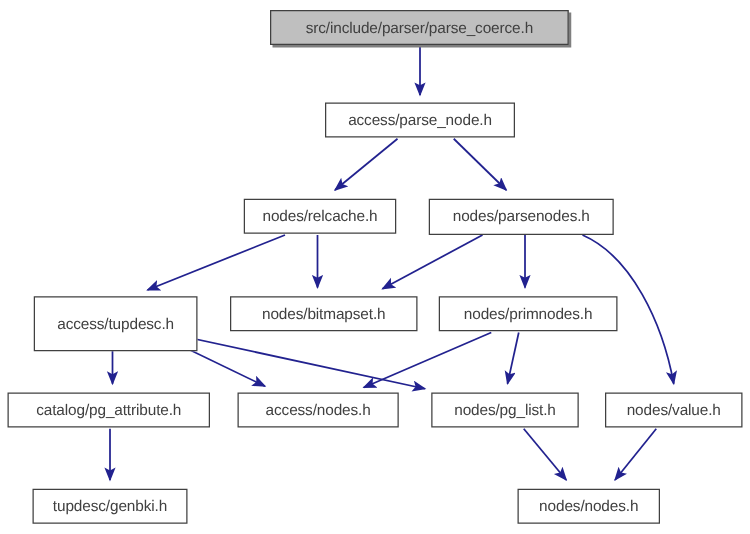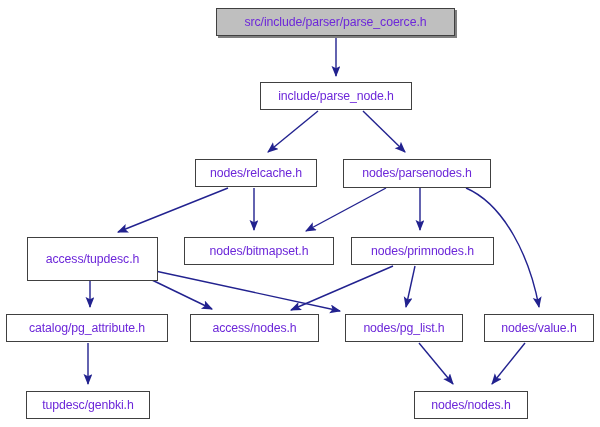--- a/index.html
+++ b/index.html
@@ -21,21 +21,21 @@
     top: 0;
     width: 600px;
     height: 427px;
     pointer-events: none;
   }
   .node {
     position: absolute;
     box-sizing: border-box;
     background: #ffffff;
     border: 1px solid #404040;
-    color: #6d28d9;
+    color: #404040;
     font-size: 12.3px;
     line-height: 1;
     display: flex;
     align-items: center;
     justify-content: center;
     white-space: nowrap;
     letter-spacing: -0.1px;
     z-index: 2;
   }
   .node.shadow {
@@ -75,21 +75,21 @@
         <path d="M 419,343 L 453,384" fill="none" stroke="#22228f" stroke-width="1.4" marker-end="url(#arrowhead)"></path>
         <path d="M 525,343 L 492,384" fill="none" stroke="#22228f" stroke-width="1.4" marker-end="url(#arrowhead)"></path>
       </g>
   </svg>
 
   <div id="node-layer">
       <div class="node root shadow" style="left: 216px; top: 8px; width: 239px; height: 28px;">
         <span>src/include/parser/parse_coerce.h</span>
       </div>
       <div class="node" style="left: 260px; top: 82px; width: 152px; height: 28px;">
-        <span>include/parse_node.h</span>
+        <span>access/parse_node.h</span>
       </div>
       <div class="node" style="left: 195px; top: 159px; width: 122px; height: 28px;">
         <span>nodes/relcache.h</span>
       </div>
       <div class="node" style="left: 343px; top: 159px; width: 148px; height: 29px;">
         <span>nodes/parsenodes.h</span>
       </div>
       <div class="node" style="left: 27px; top: 237px; width: 131px; height: 44px;">
         <span>access/tupdesc.h</span>
       </div>

